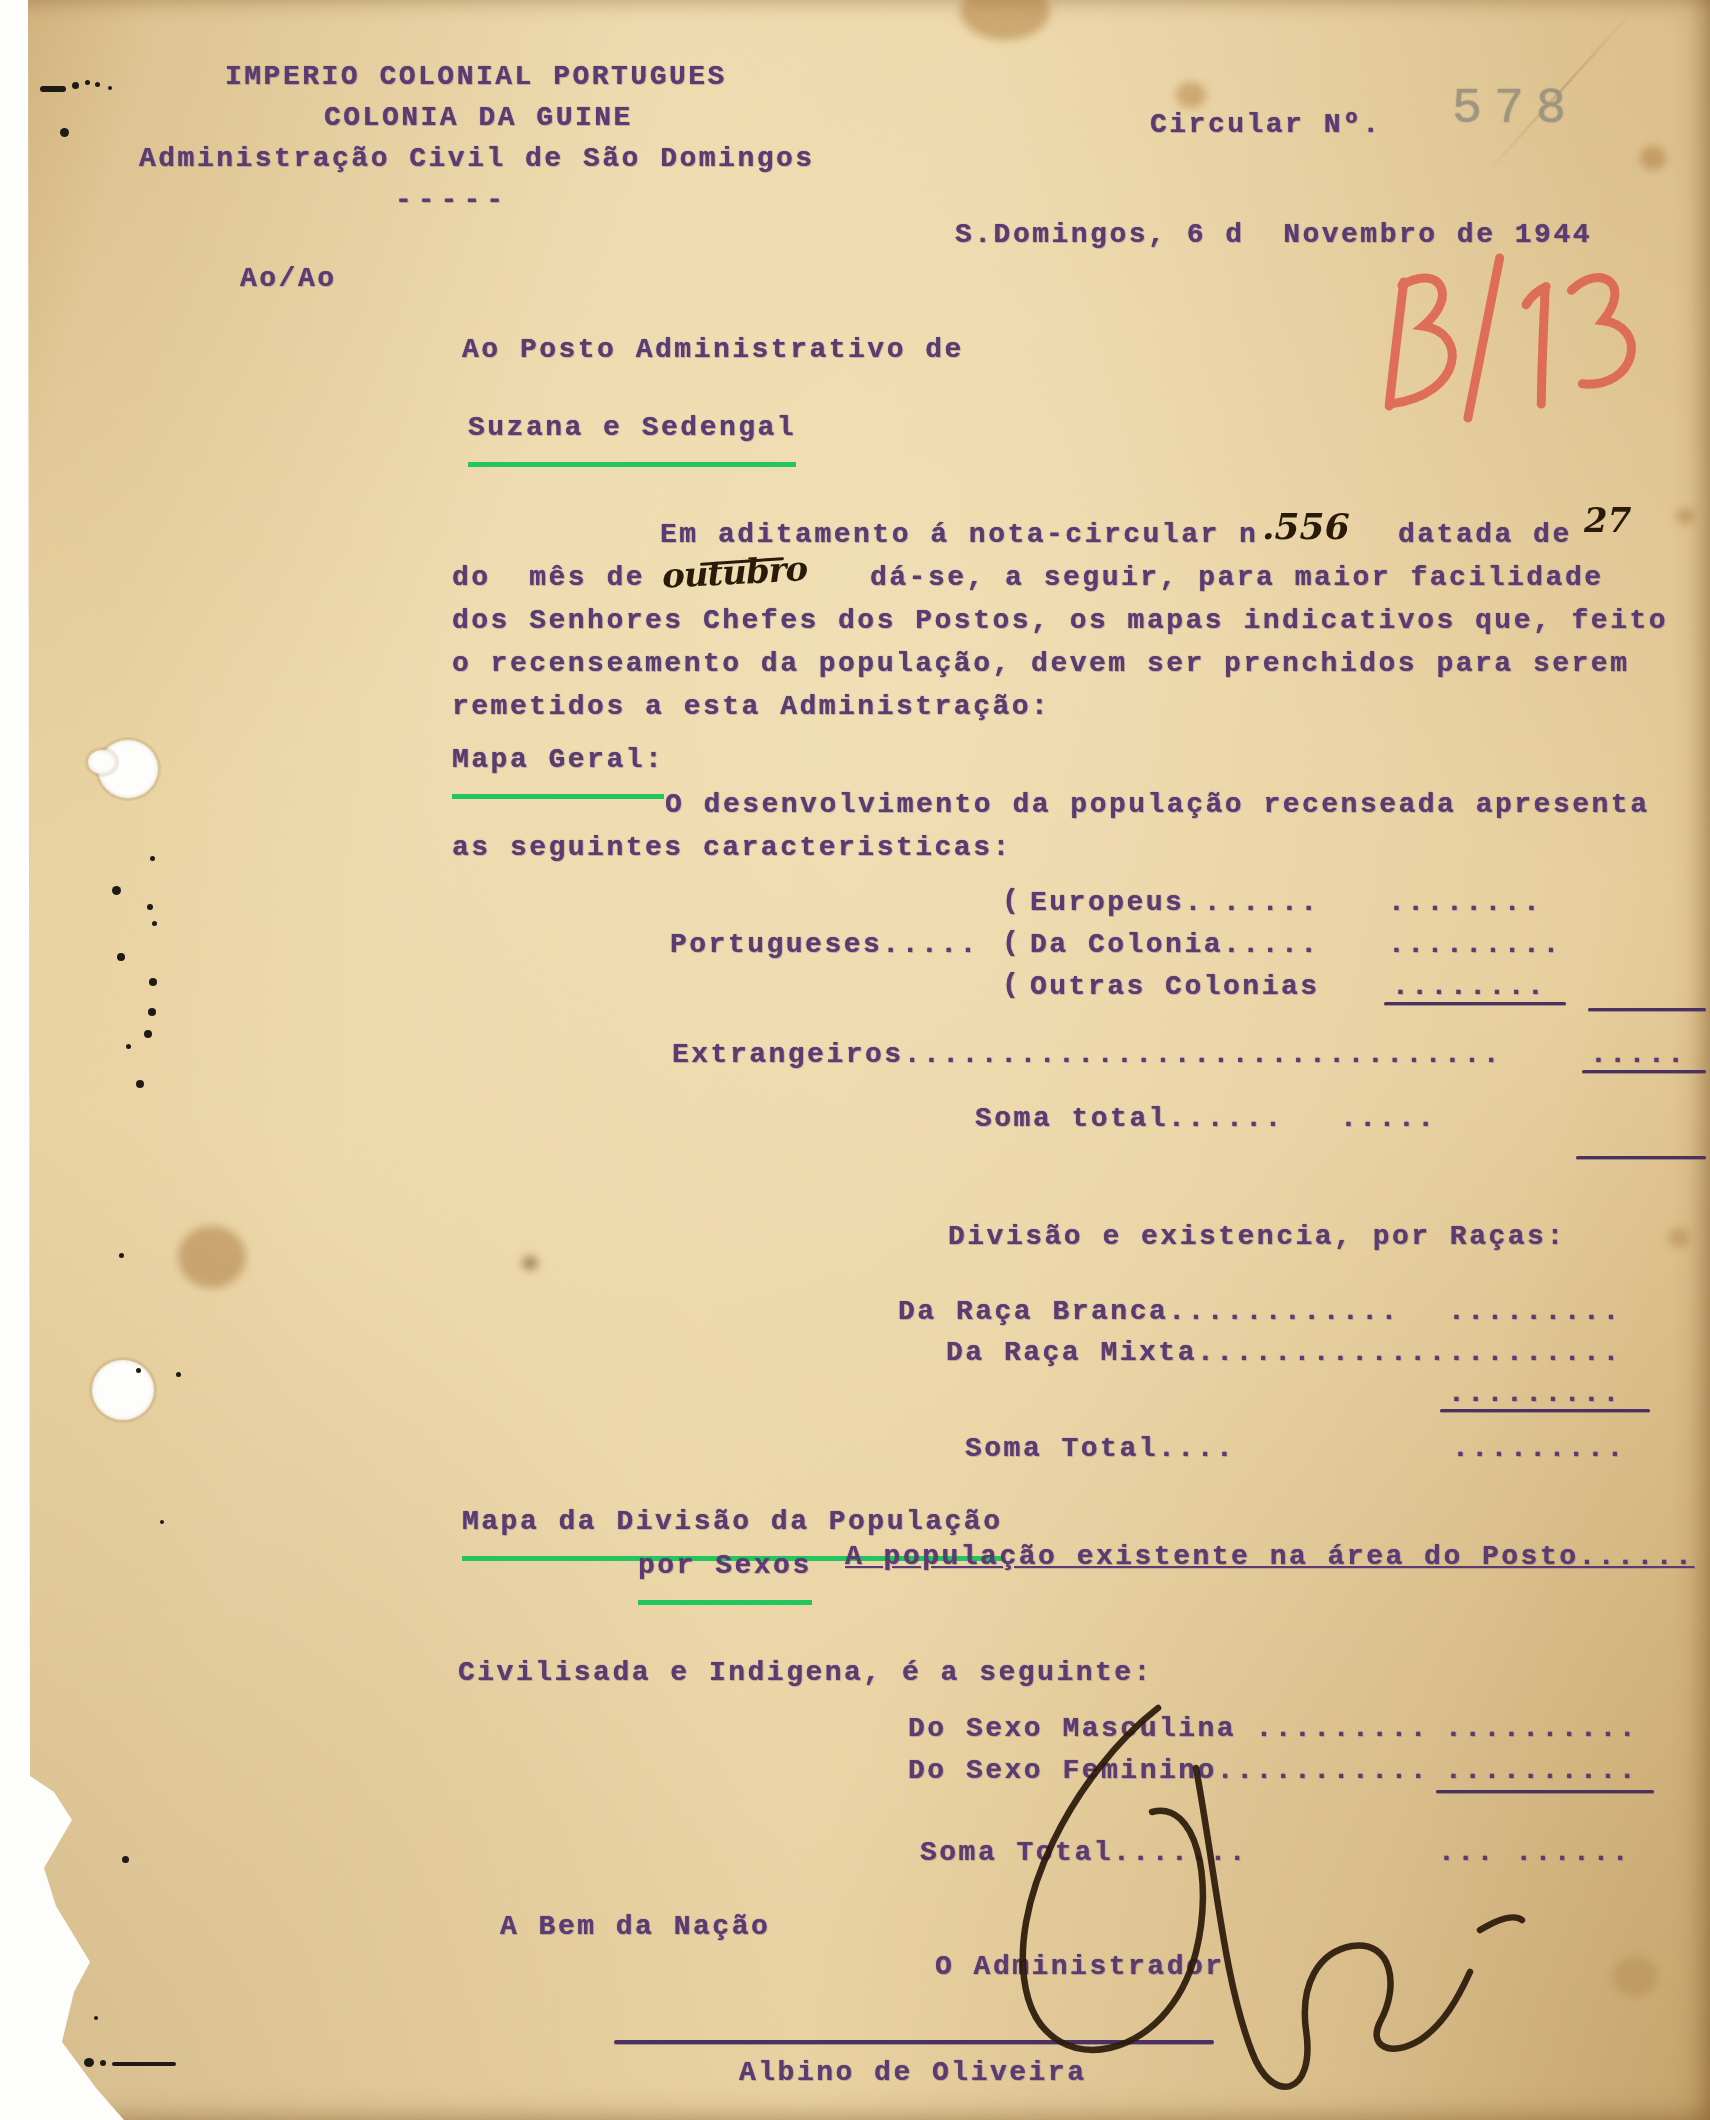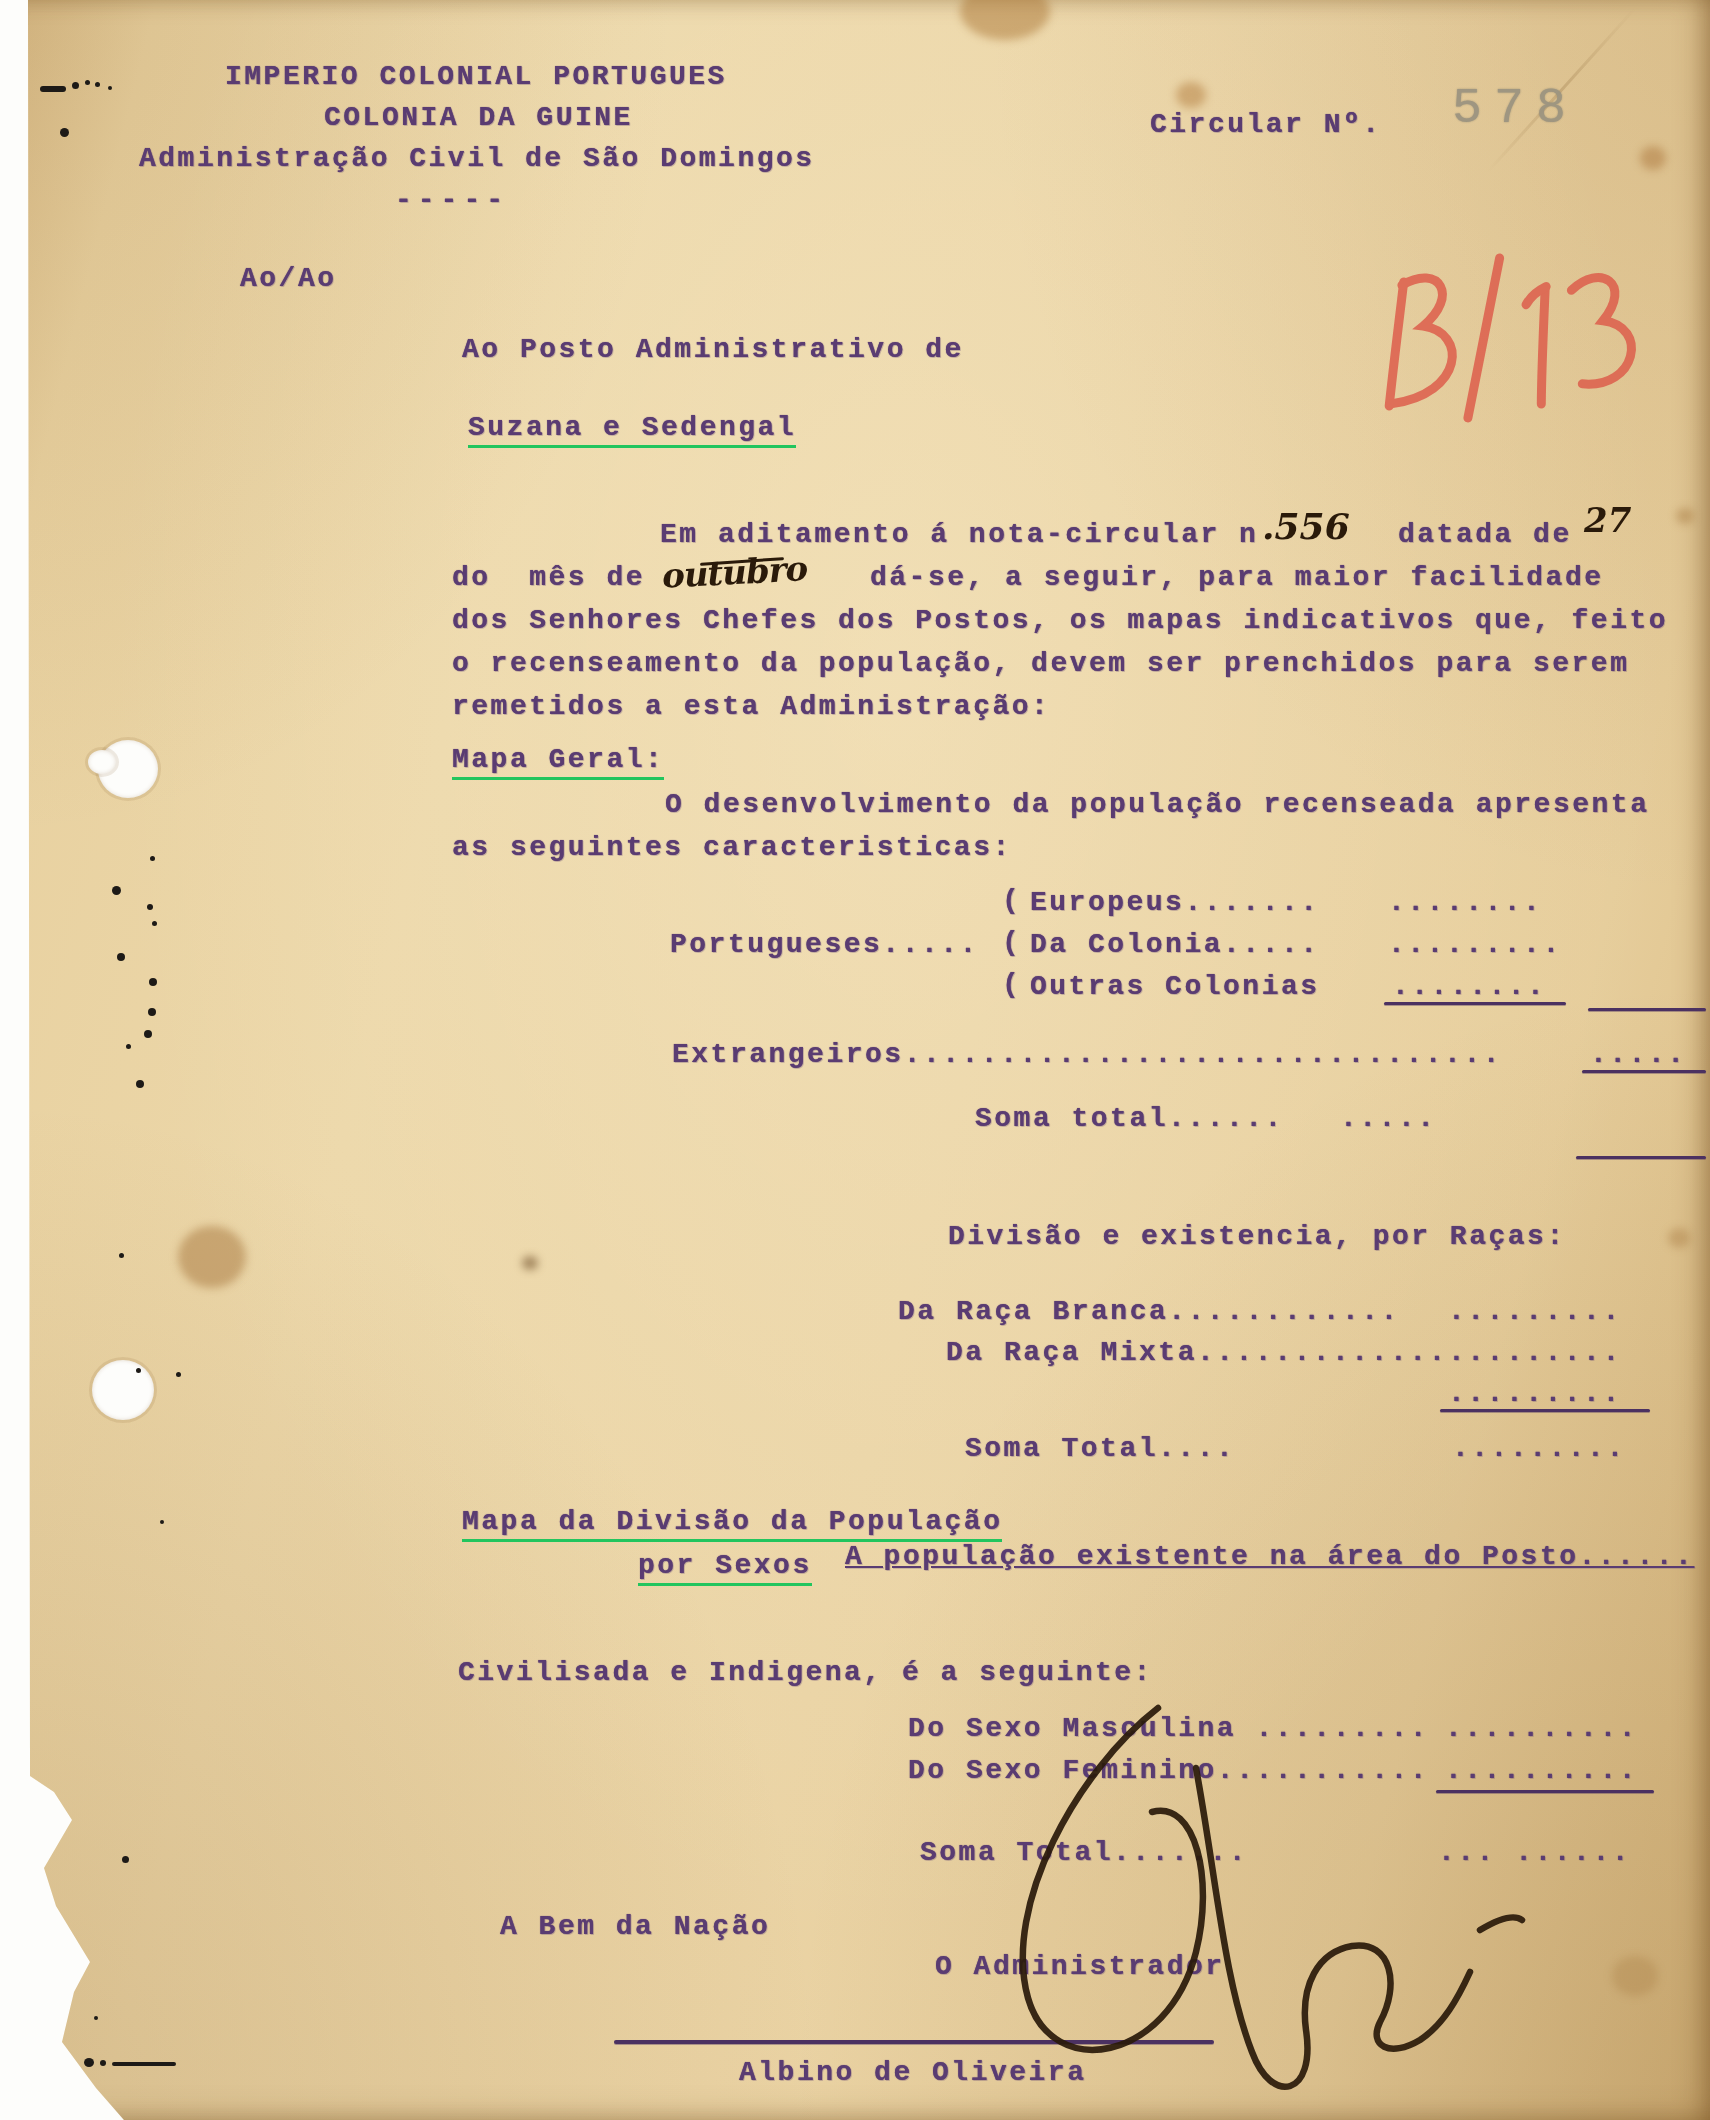--- a/index.html
+++ b/index.html
@@ -18,21 +18,21 @@
                 inset 0 -18px 30px -16px rgba(110,72,26,.35), inset 0 16px 26px -18px rgba(110,72,26,.28);
   }
   .t{
     position:absolute;
     font-family:"Liberation Mono", monospace;
     font-weight:bold;
     font-size:28px; line-height:1.2; letter-spacing:2.5px;
     color:#5a3c72; white-space:pre;
     text-shadow:0 0 1px rgba(88,58,112,.9), 1px 1px 0 rgba(88,58,112,.22);
   }
-  .u{border-bottom:3px solid #22c55e;padding-bottom:2px;}
+  .u{border-bottom:5px solid #22c55e;padding-bottom:19px;}
   .stamp{
     position:absolute;
     font-family:"Liberation Mono", monospace;
     font-size:50px;letter-spacing:12px;color:#9c9480;
     text-shadow:0 0 2px rgba(140,132,112,.8); opacity:.95;
   }
   .hand{
     position:absolute;
     font-family:"DejaVu Serif", serif; font-style:italic; font-weight:bold;
     color:#2a1a0a; white-space:pre;
@@ -90,20 +90,21 @@
   <div class="speck" style="left:100px;top:2060px;width:6px;height:6px;"></div>
   <div class="speck" style="left:112px;top:2062px;width:64px;height:4px;border-radius:2px;"></div>
 
   <div class="t" style="left:225px;top:60px;">IMPERIO COLONIAL PORTUGUES</div>
   <div class="t" style="left:324px;top:101px;">COLONIA DA GUINE</div>
   <div class="t" style="left:139px;top:142px;">Administração Civil de São Domingos</div>
   <div class="t" style="left:395px;top:184px;letter-spacing:6px;">-----</div>
 
   <div class="t" style="left:1150px;top:108px;">Circular Nº.</div>
   <div class="stamp" style="left:1452px;top:80px;">578</div>
+  <div class="t" style="left:955px;top:218px;">S.Domingos, 6 d  Novembro de 1944</div>
   <div class="t" style="left:240px;top:262px;">Ao/Ao</div>
 
   <svg width="300" height="200" viewBox="0 0 300 200" style="left:1352px;top:242px;transform:rotate(-3deg);" aria-label="B/13">
     <g fill="none" stroke="#dd5a49" stroke-width="9" stroke-linecap="round" opacity="0.82">
       <path d="M 55,35 C 48,75 40,120 34,158"></path>
       <path d="M 53,38 C 92,18 110,52 72,80 C 116,88 110,150 36,156"></path>
       <path d="M 152,16 C 140,65 125,122 112,174"></path>
       <path d="M 196,48 C 192,90 188,130 186,164"></path>
       <path d="M 176,64 C 182,54 190,50 197,47"></path>
       <path d="M 222,52 C 252,26 284,48 252,84 C 298,92 282,154 228,146"></path>

